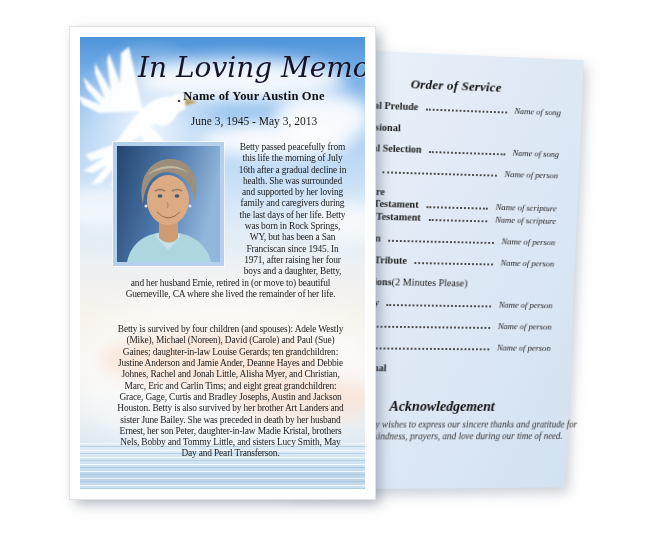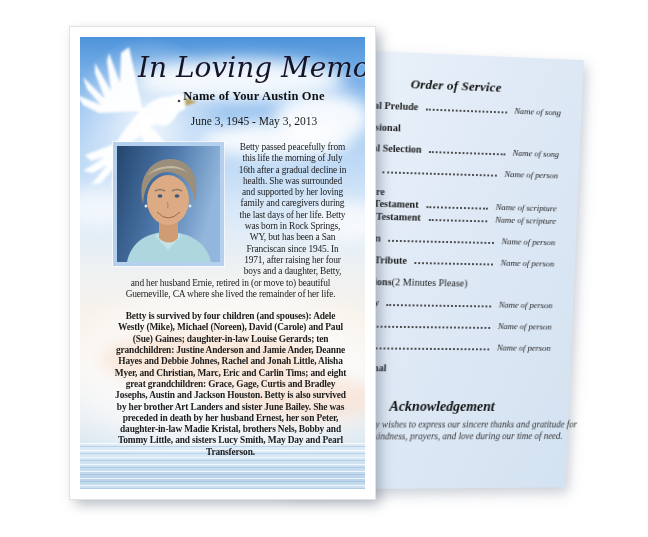--- a/index.html
+++ b/index.html
@@ -82,21 +82,21 @@
   .obituary{
     position:absolute;left:33px;top:105px;width:235px;z-index:3;
     font-size:9.4px;line-height:11.3px;letter-spacing:-0.15px;color:#1c1c1c;text-align:center;
   }
   .photo-frame{
     float:left;width:103px;height:116px;border:4px solid #b5d0ec;
     margin:0 13px 5px 0;background:#3a5c8a;box-shadow:0 0 0 1px rgba(255,255,255,.6);
   }
   .photo-frame svg{display:block;width:103px;height:116px;}
   .obituary p{margin:0;}
-  .obituary p + p{margin-top:11px;font-weight:bold;}
+  .obituary p + p{margin-top:24px;}
 
   .w{fill:#ffffff;fill-opacity:.96;}
 </style>
 </head>
 <body>
 
 <div class="back-card">
   <div class="os-title">Order of Service</div>
 
   <div>

